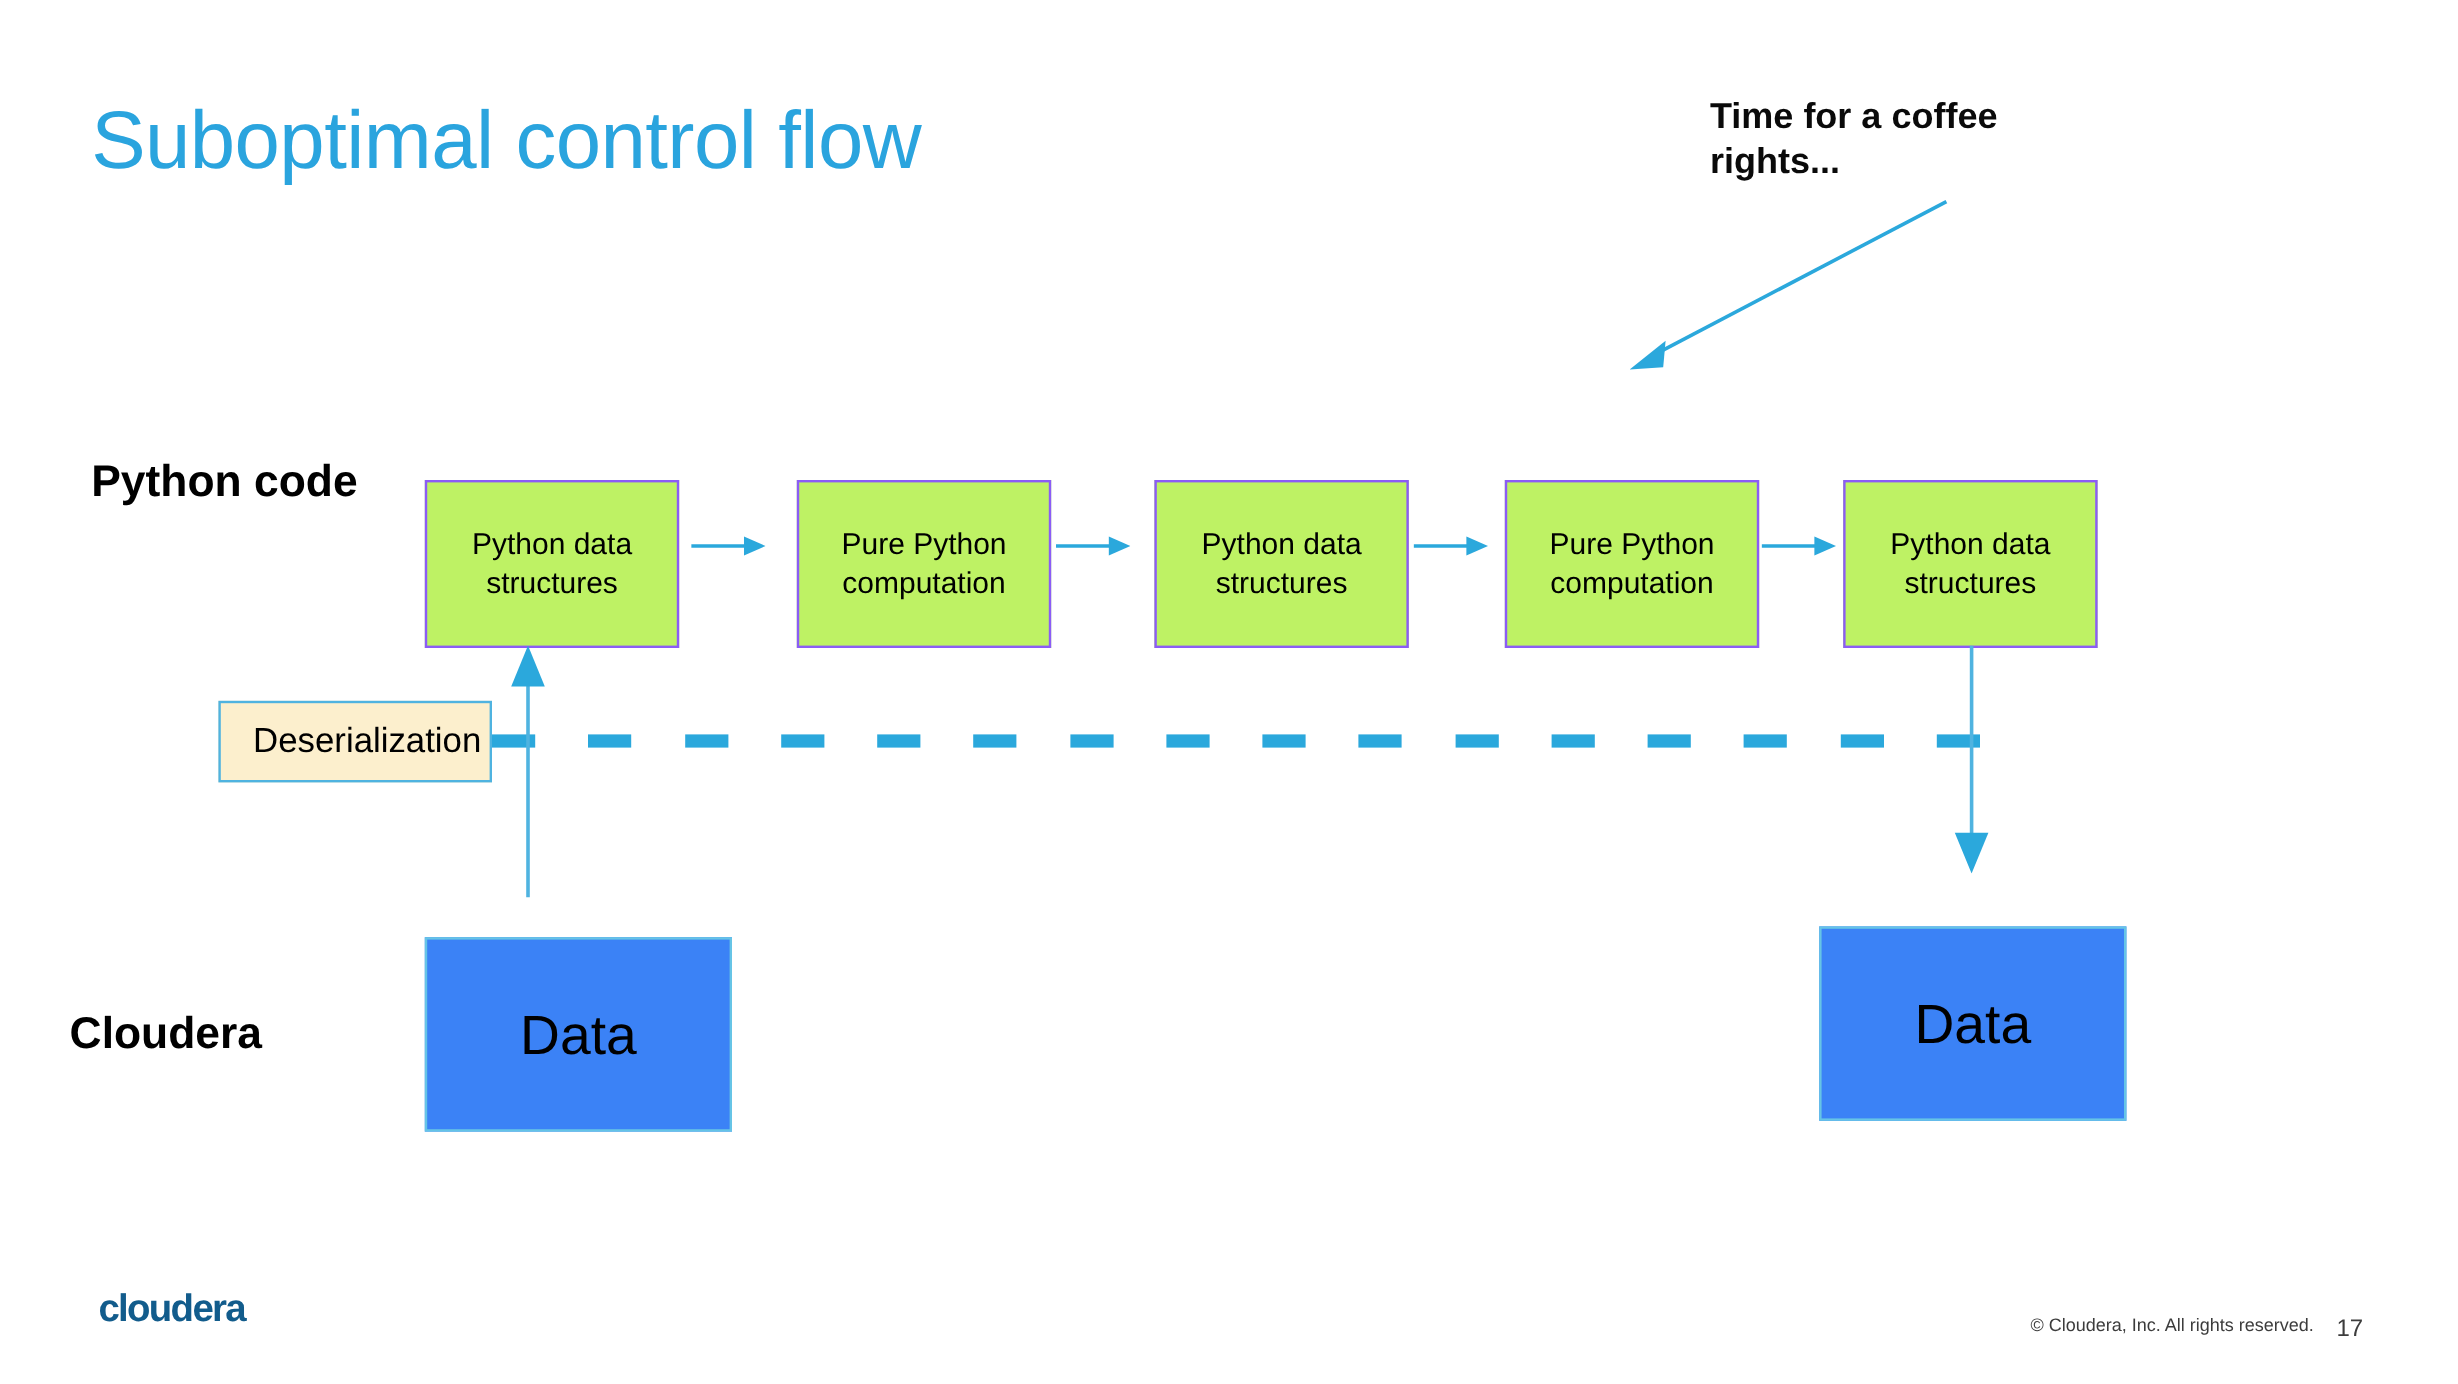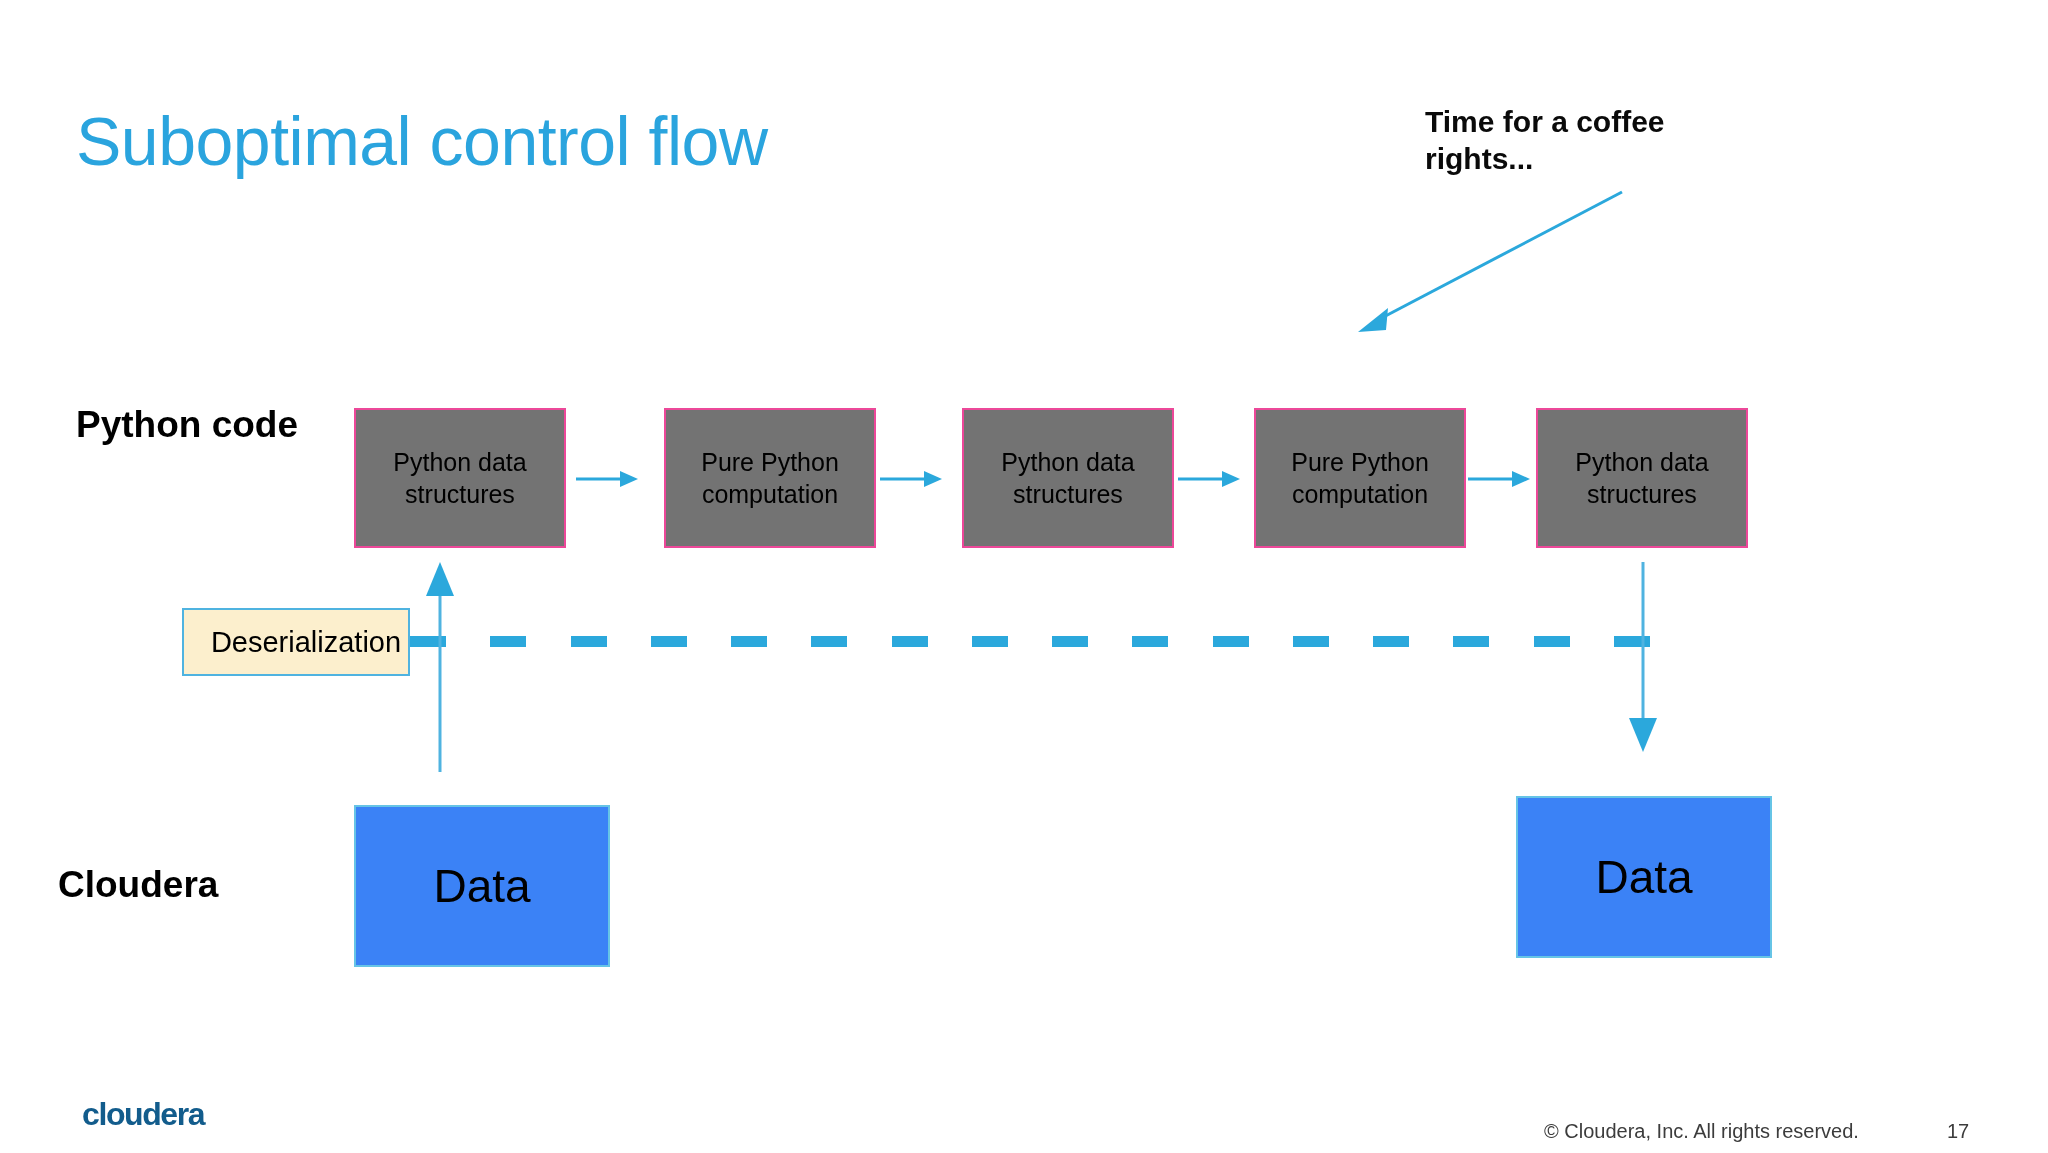--- a/index.html
+++ b/index.html
@@ -9,21 +9,20 @@
   }
   body {
     font-family: "Liberation Sans", sans-serif;
   }
   #slide {
     position: relative;
     width: 2048px;
     height: 1126px;
     background: #ffffff;
     overflow: hidden;
-    margin-top: 24px;
   }
 
   
   #slide-title {
     position: absolute;
     left: 76px;
     top: 82px;
     font-size: 68px;
     line-height: 1.05;
     color: #2AA4DE;
@@ -59,25 +58,25 @@
     color: #000000;
     font-size: 37px;
     line-height: 1.23;
   }
   #label-python-code { left: 76px; top: 378px; }
   #label-elsewhere  { left: 58px; top: 838px; }
 
   
   .pink-box {
     position: absolute;
-    top: 384px;
+    top: 400px;
     width: 212px;
     height: 140px;
-    background: #737373;
-    border: 2px solid #ec4899;
+    background: #bef264;
+    border: 2px solid #8b5cf6;
     box-sizing: border-box;
     display: flex;
     align-items: center;
     justify-content: center;
     text-align: center;
     font-size: 25px;
     line-height: 1.28;
     color: #000000;
     padding: 0 6px;
   }
@@ -187,23 +186,23 @@
     position: absolute;
     left: 82px;
     top: 1072px;
     font-size: 32px;
     font-weight: bold;
     color: #125C8C;
     letter-spacing: -1.4px;
   }
   #footer-copyright {
     position: absolute;
-    left: 1544px;
+    left: 1692px;
     top: 1096px;
-    font-size: 20px;
+    font-size: 15px;
     color: #3C3C3C;
   }
   #footer-pagenum {
     position: absolute;
     left: 1947px;
     top: 1096px;
     font-size: 20px;
     color: #3C3C3C;
   }
 </style>

